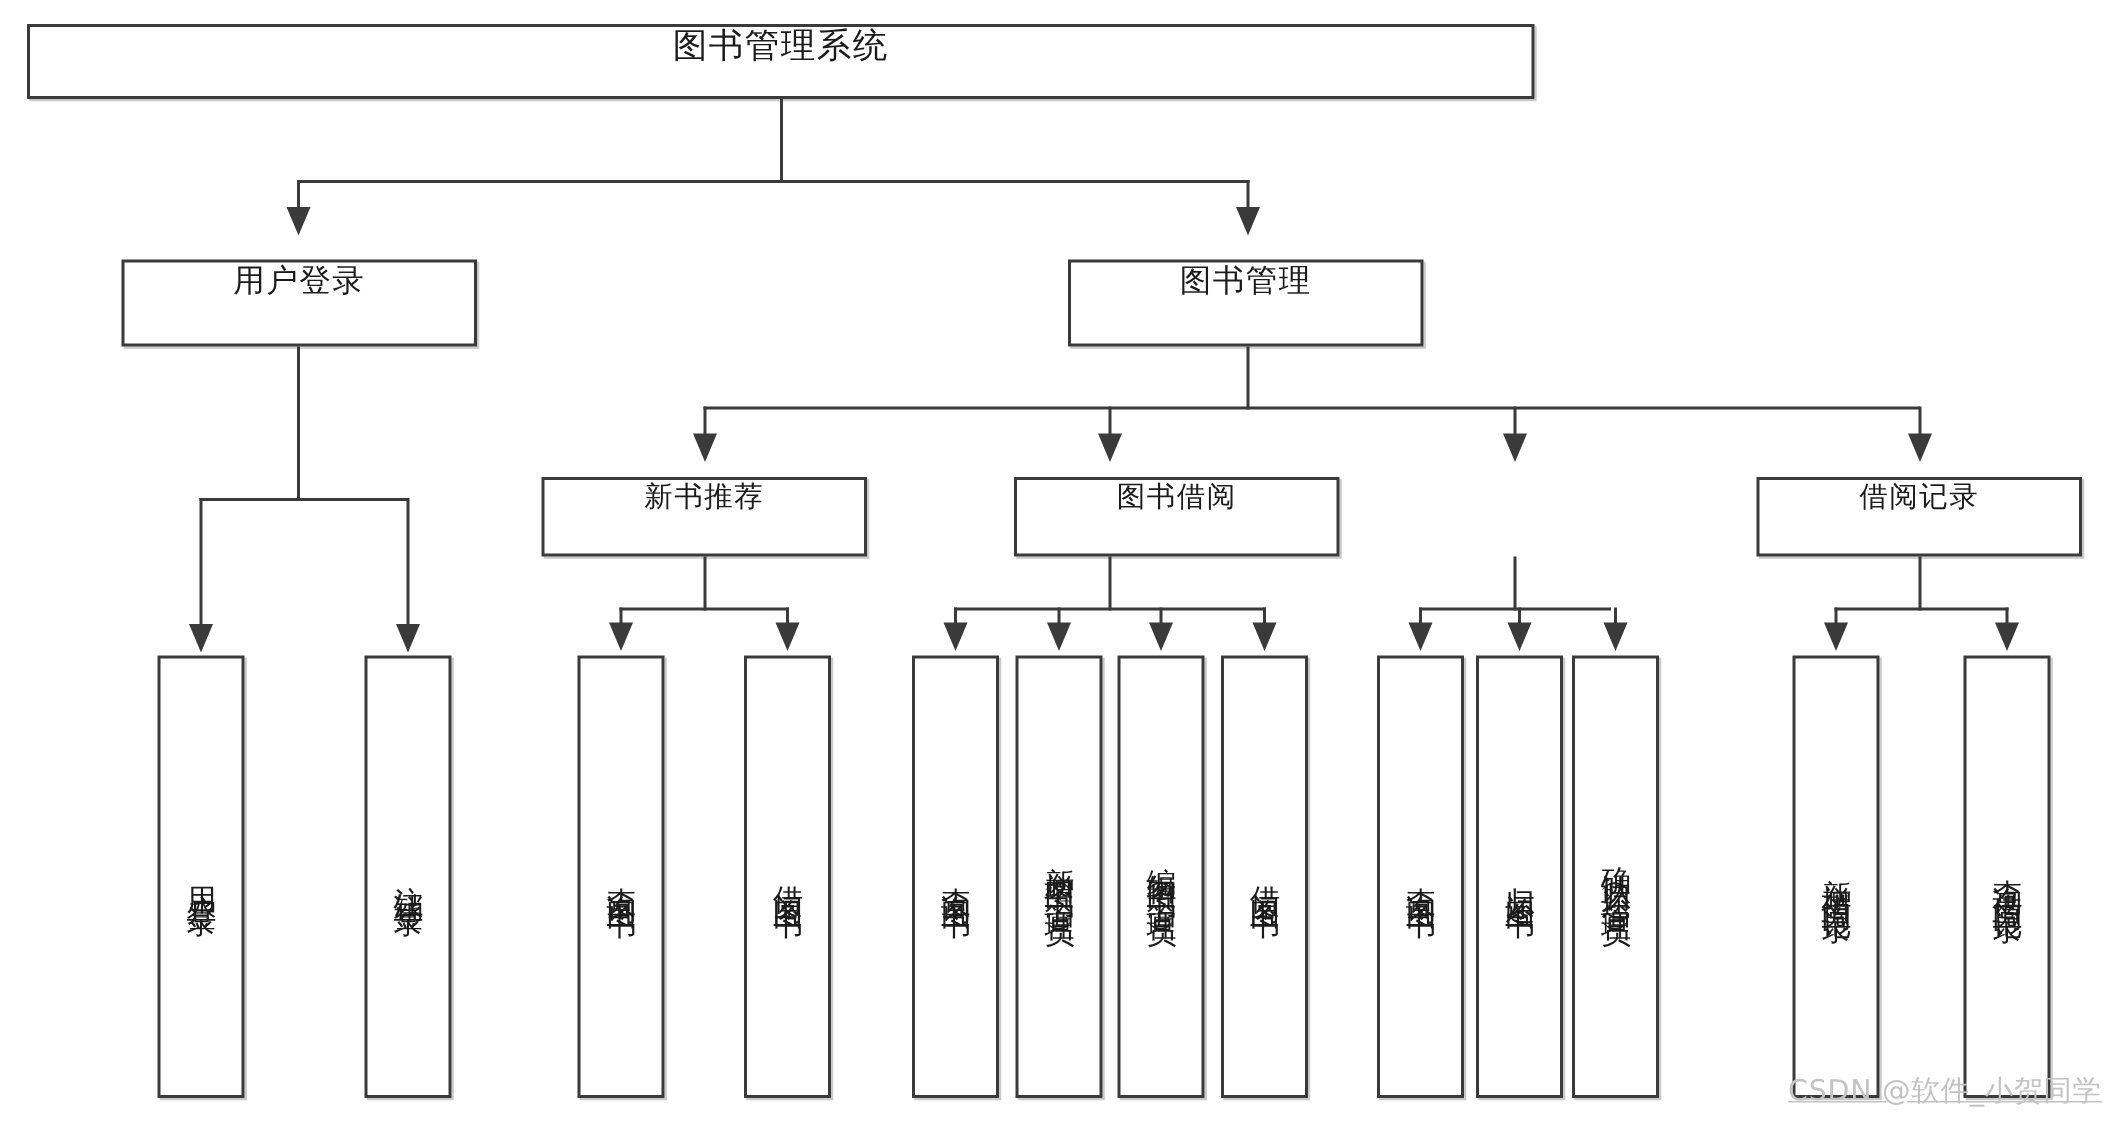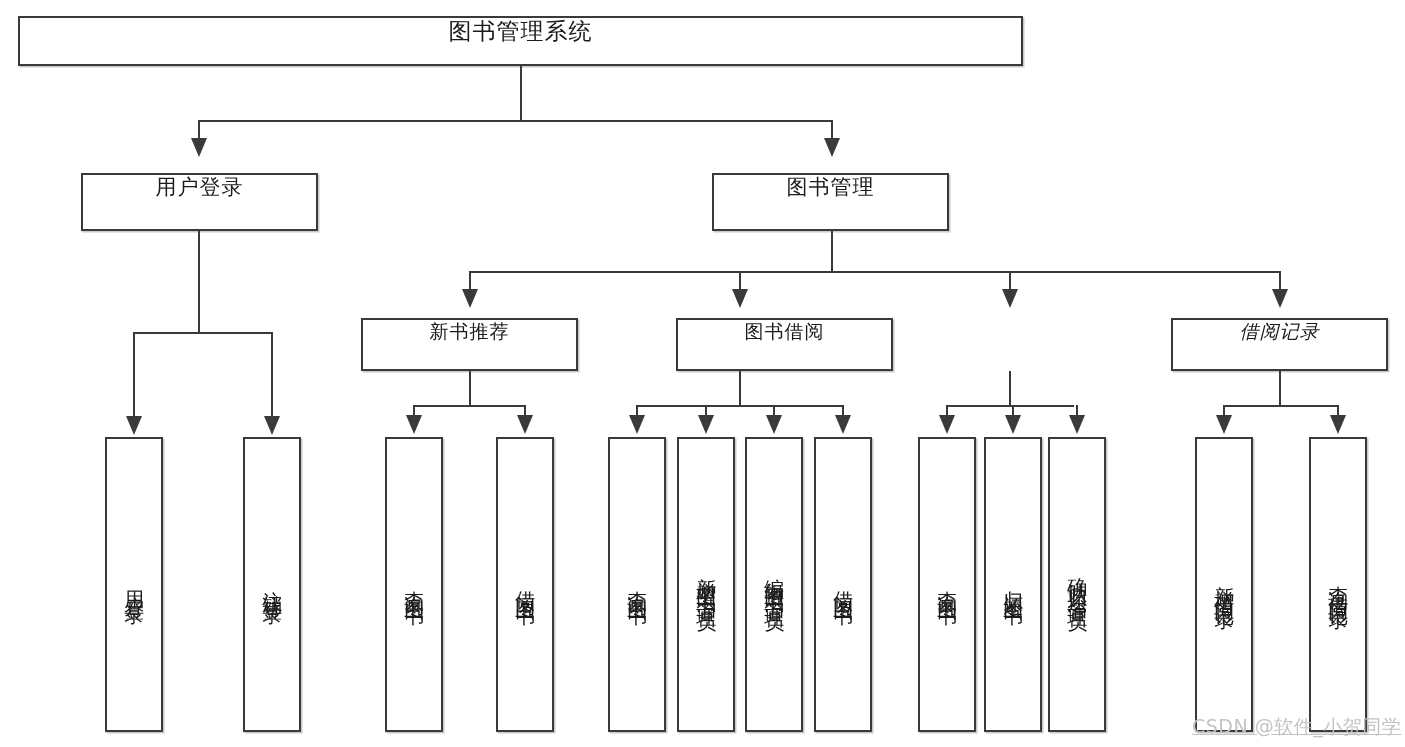--- a/index.html
+++ b/index.html
@@ -131,21 +131,21 @@
 
   <div class="node lvl2" style="left:361px;top:318px;width:217px;height:53px;">
     <span>新书推荐</span>
   </div>
 
   <div class="node lvl2" style="left:631px;top:318px;width:217px;height:53px;margin-left:45px;">
     <span>图书借阅</span>
   </div>
 
 
-  <div class="node lvl2" style="left:1171px;top:318px;width:217px;height:53px;font-style:italic;">
+  <div class="node lvl2" style="left:1171px;top:318px;width:217px;height:53px;">
     <span>借阅记录</span>
   </div>
 
   <div class="edge v" style="left:469px;top:371px;height:36px;"></div>
   <div class="edge h" style="left:413px;top:405px;width:113px;"></div>
   <div class="edge v" style="left:413px;top:405px;height:12px;"></div>
   <div class="arrow" style="left:406px;top:415px;"></div>
   <div class="edge v" style="left:524px;top:405px;height:12px;"></div>
   <div class="arrow" style="left:517px;top:415px;"></div>
 

